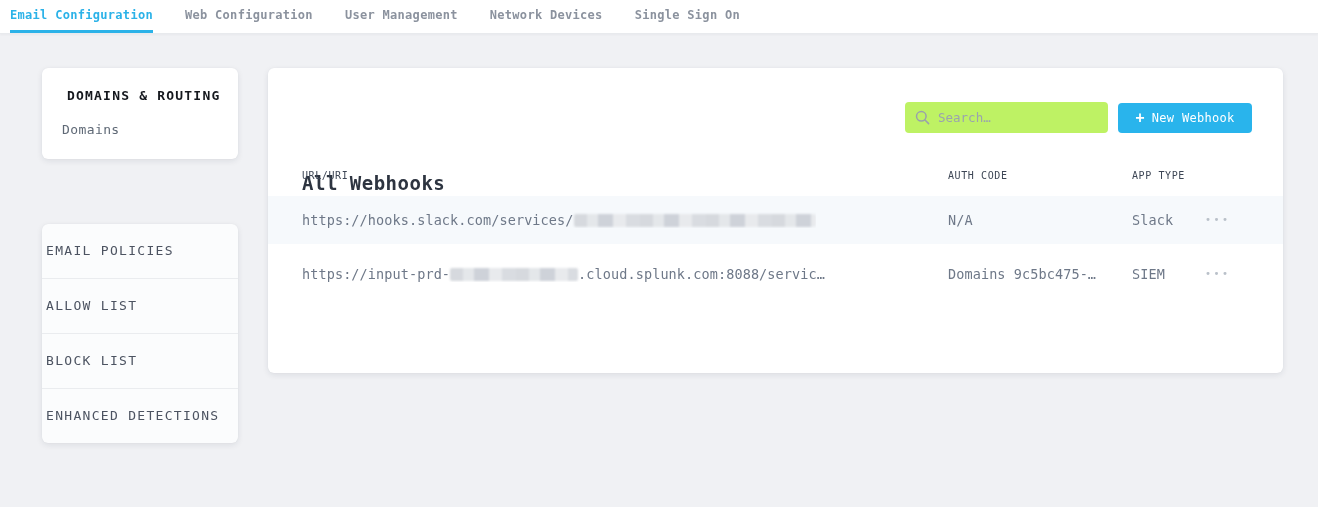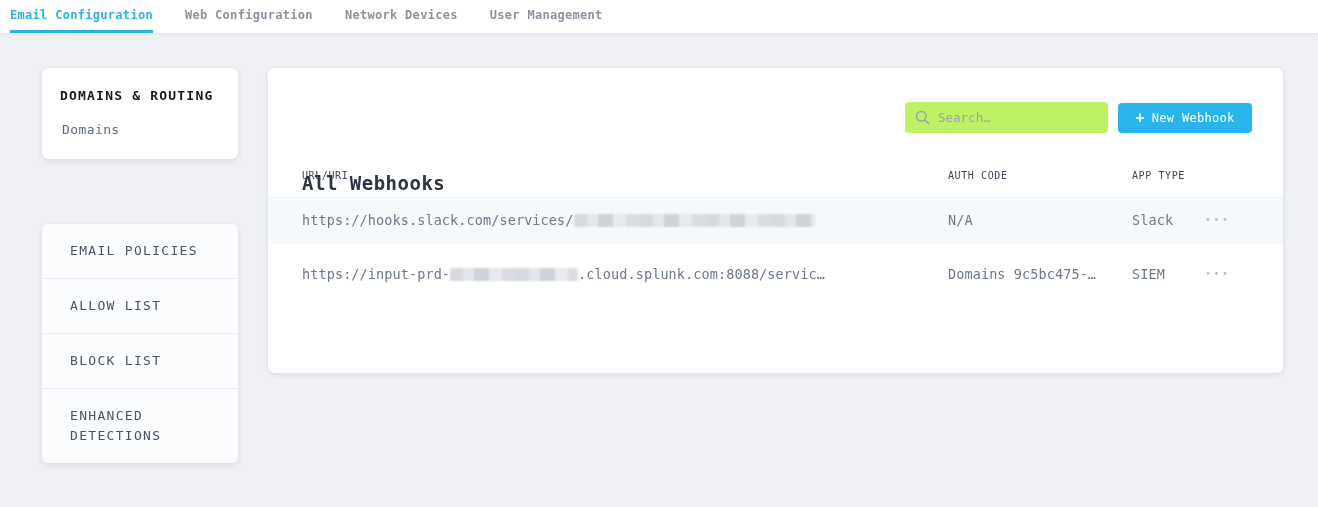--- a/index.html
+++ b/index.html
@@ -33,33 +33,34 @@
     position:absolute; background:#fff; border-radius:6px;
     box-shadow:0 2px 6px rgba(25,35,60,.09), 0 0 1px rgba(25,35,60,.08);
   }
 
   
   .routing-card { left:42px; top:68px; width:196px; padding:20px 0 14px; }
   .routing-title {
     padding:0 18px; font-size:13px; font-weight:bold;
     letter-spacing:1.2px; color:#15181e; margin-bottom:12px;
     white-space:nowrap;
+    margin-left:7px;
   }
   .routing-item {
     display:block; padding:7px 20px; font-size:13px; letter-spacing:.4px;
     line-height:16px; color:#5e6875; cursor:pointer; white-space:nowrap;
   }
   .routing-item.active {
     color:#2bb2e8; border-left:3px solid #2bb2e8; padding-left:15px;
   }
 
   
   .section-card { left:42px; top:224px; width:196px; background:#fbfcfd; }
   .section-item {
-    padding:17px 28px; font-size:13px; letter-spacing:1.3px;
+    padding:17px 4px; font-size:13px; letter-spacing:1.3px;
     line-height:20px; color:#4c5361; cursor:pointer;
   }
   .section-item + .section-item { border-top:1px solid #eaecef; }
 
   
   .main-card { left:268px; top:68px; width:1015px; height:305px; }
   .panel-title {
     position:absolute; left:34px; top:104px;
     font-size:19px; font-weight:bold; letter-spacing:.5px; color:#2d3440;
     white-space:nowrap;
@@ -119,22 +120,23 @@
   }
   .redacted.w1 { width:242px; }
   .redacted.w2 { width:128px; }
 </style>
 </head>
 <body>
 
 <nav class="topbar">
   <div class="tab active">Email Configuration</div>
   <div class="tab">Web Configuration</div>
+  <div class="tab">User Management</div>
   <div class="tab">Network Devices</div>
-  <div class="tab">User Management</div>
+  <div class="tab">Single Sign On</div>
 </nav>
 
 <aside class="card routing-card">
   <div class="routing-title">DOMAINS &amp; ROUTING</div>
   <div class="routing-item">Domains</div>
 </aside>
 
 <aside class="card section-card">
   <div class="section-item">EMAIL POLICIES</div>
   <div class="section-item">ALLOW LIST</div>

